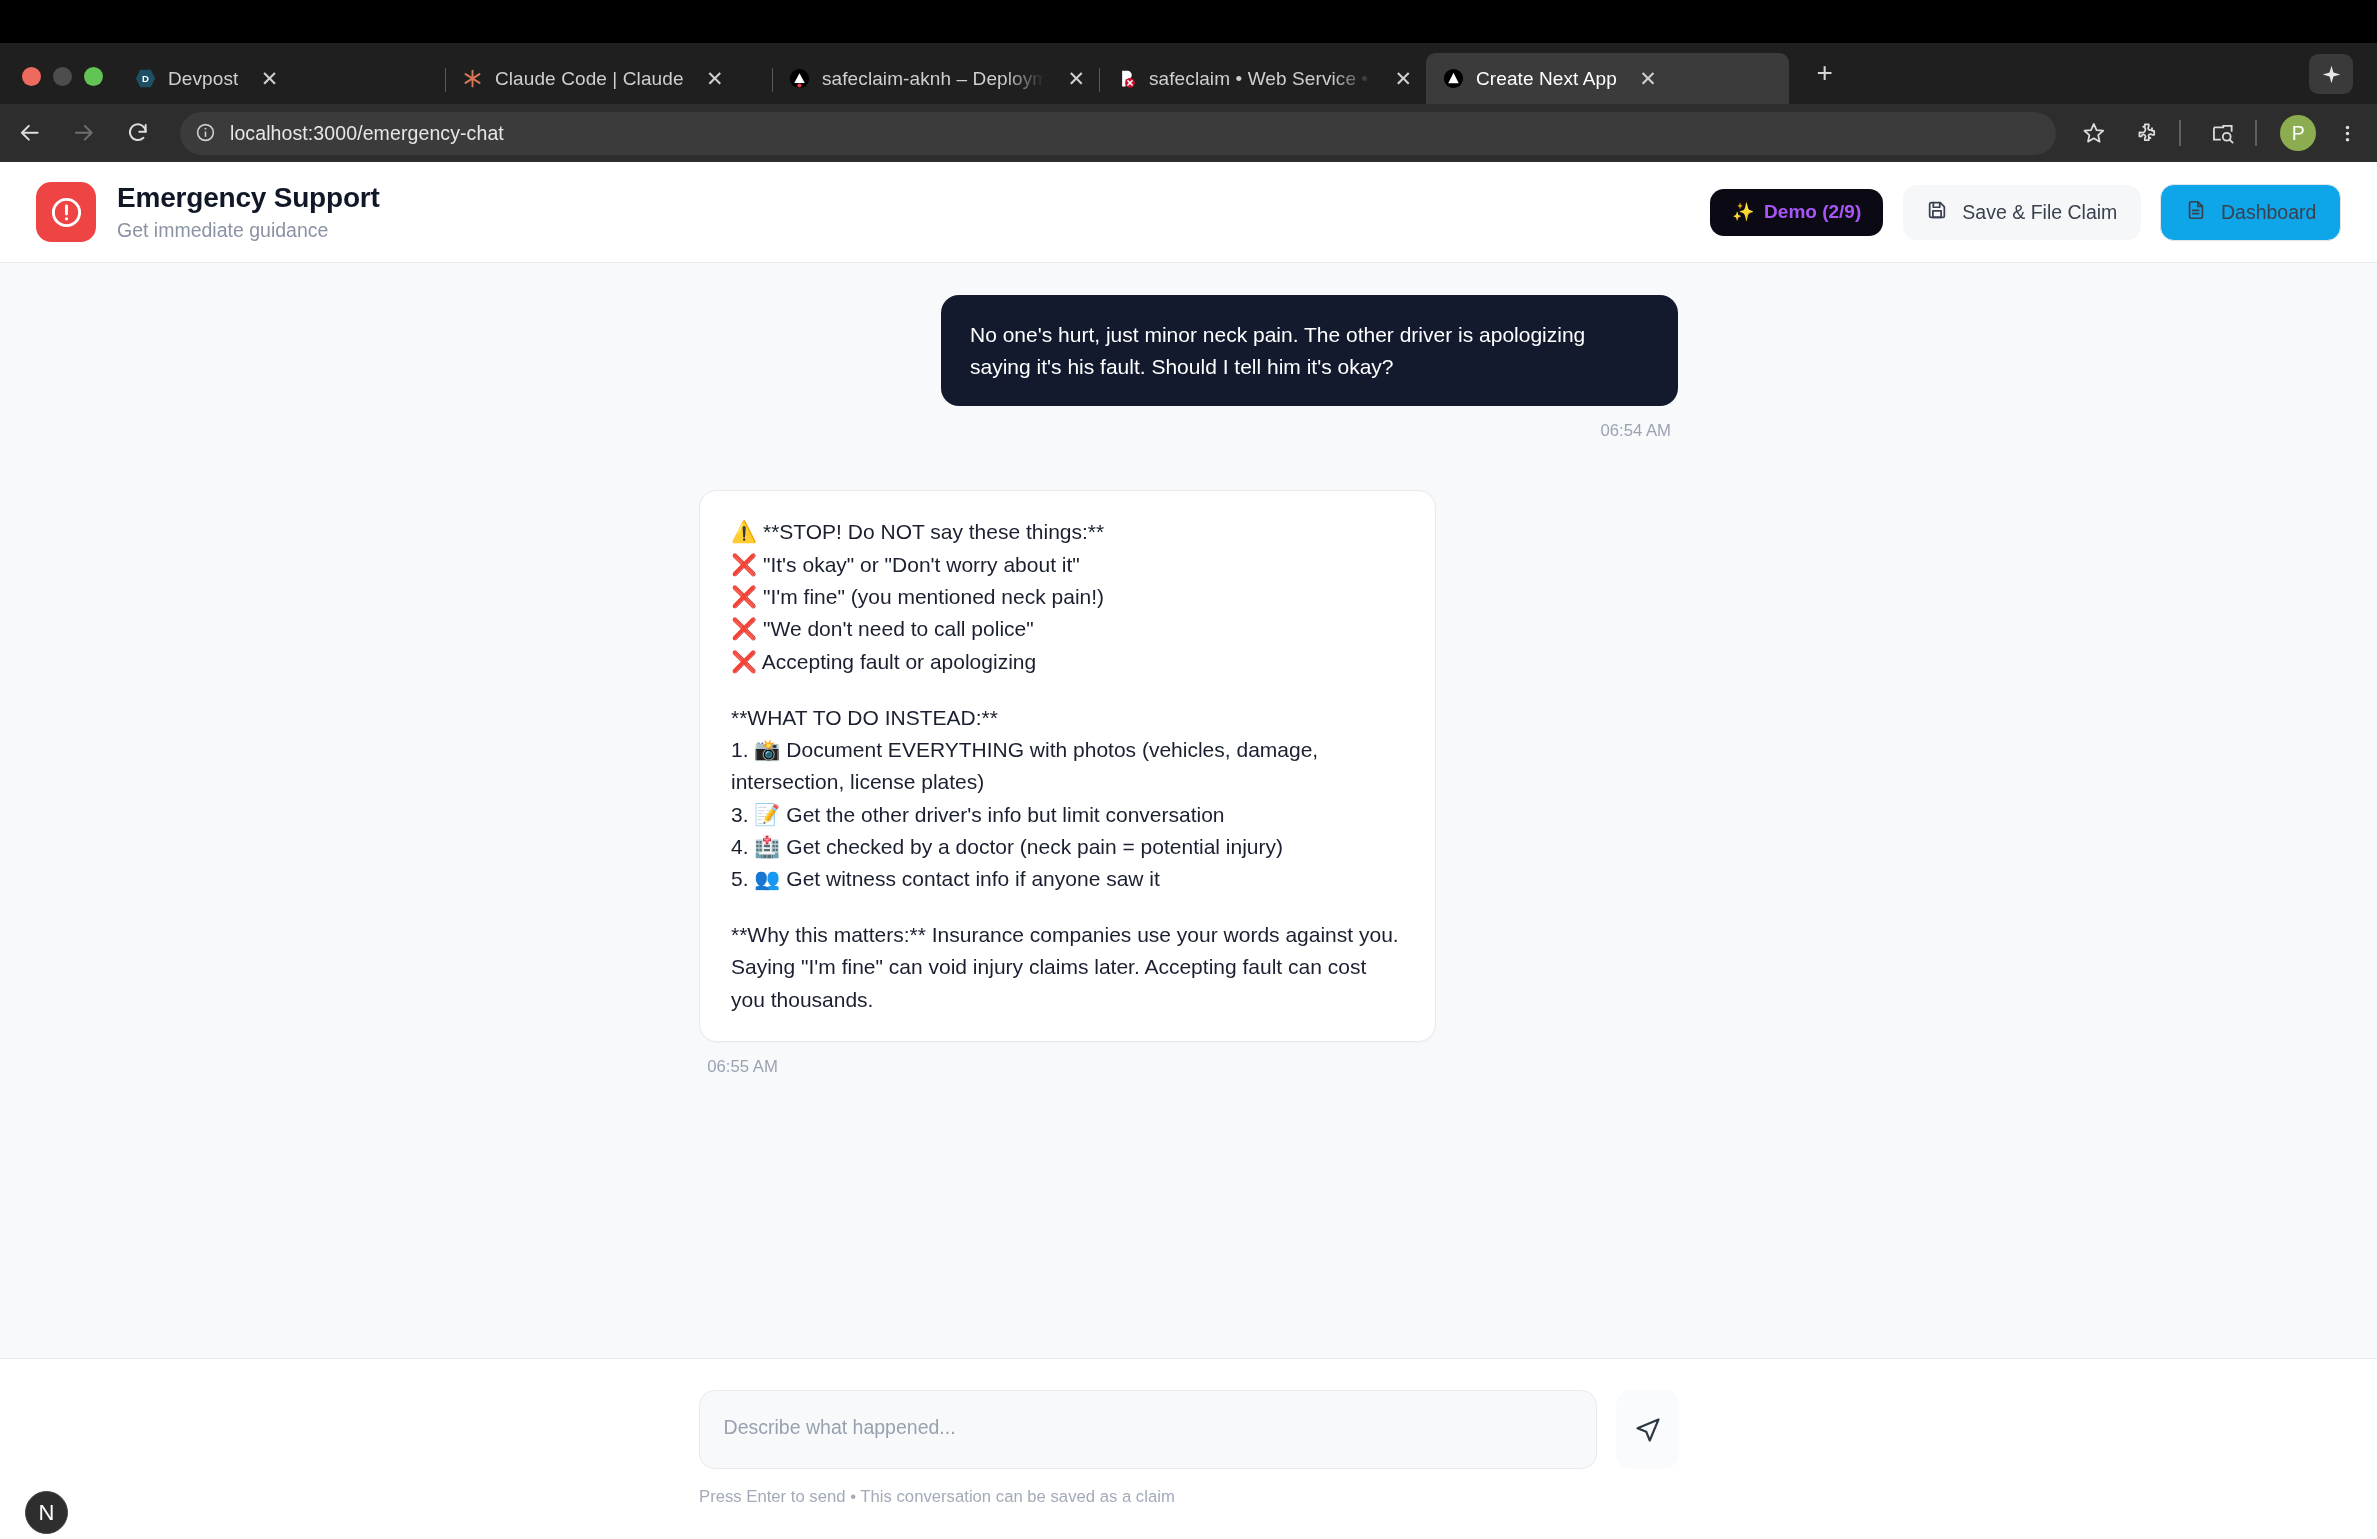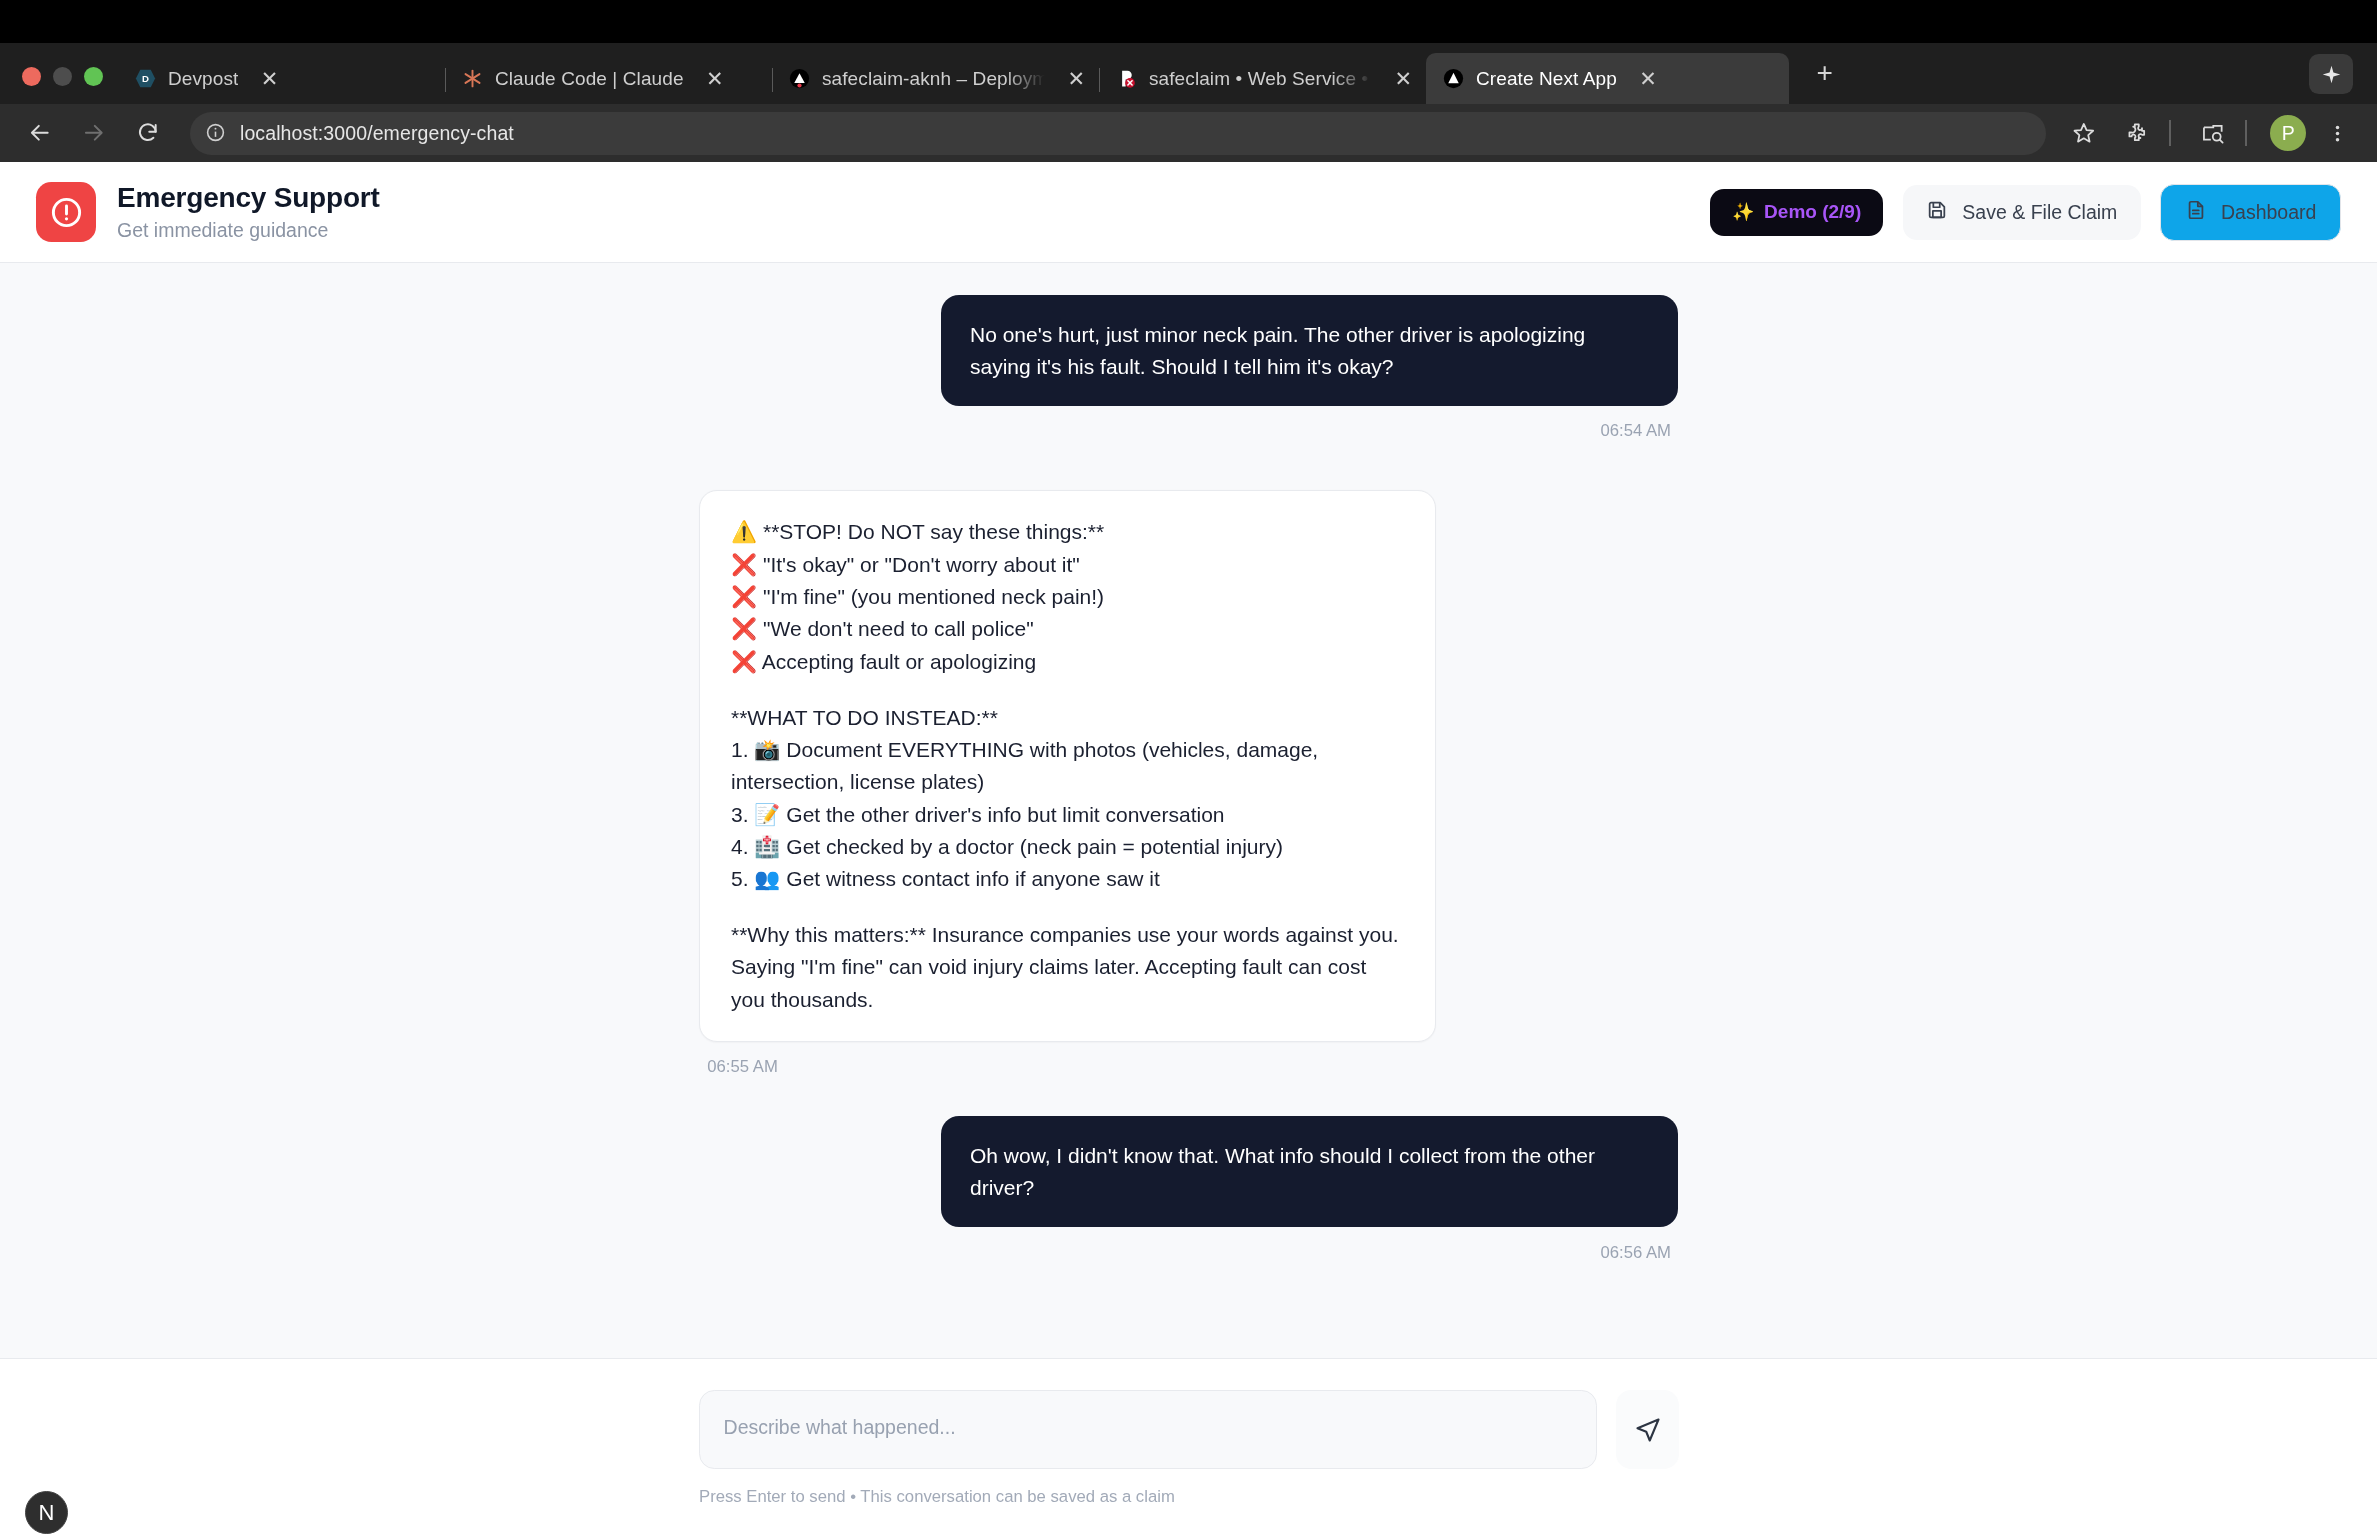--- a/index.html
+++ b/index.html
@@ -60,21 +60,21 @@
     font-weight: 300; line-height: 1;
   }
   .chrome-sparkle {
     position: absolute; right: 23.6px; bottom: 9.7px; width: 44px; height: 40px;
     background: #3a3a3a; border-radius: 9.7px;
     display: flex; align-items: center; justify-content: center;
   }
 
   .toolbar {
     height: 58px; background: #2d2d2d; display: flex; align-items: center;
-    padding: 0 18px; gap: 0;
+    padding: 0 8px; gap: 0;
   }
   .navbtn {
     width: 43px; height: 43px; display: flex; align-items: center; justify-content: center;
     margin-right: 11px; border-radius: 50%;
   }
   .omnibox {
     flex: 1; height: 43px; background: #3b3b3b; border-radius: 23.6px;
     display: flex; align-items: center; padding: 0 15.3px; gap: 14px; margin-left: 9.7px;
   }
   .omnibox .url { color: #e6e6e6; font-size: 19.5px; letter-spacing: 0.1px; }
@@ -393,24 +393,20 @@
           <div>4. 🏥 Get checked by a doctor (neck pain = potential injury)</div>
           <div>5. 👥 Get witness contact info if anyone saw it</div>
           <div class="blank"></div>
           <div>**Why this matters:** Insurance companies use your words against you. Saying "I'm fine" can void injury claims later. Accepting fault can cost you thousands.</div>
         </div>
         <div class="ts">06:55 AM</div>
       </div>
 
       <div class="gap-md"></div>
 
-      <div class="row user">
-        <div class="bubble-user">Oh wow, I didn't know that. What info should I collect from the other driver?</div>
-        <div class="ts">06:56 AM</div>
-      </div>
 
     </div>
   </div>
 
   <div class="composer">
     <div class="composer-inner">
       <div class="input-box">Describe what happened...</div>
       <div class="send-btn">
         <svg width="28" height="28" viewBox="0 0 24 24" fill="none" stroke="#2c3442" stroke-width="1.8" stroke-linejoin="round">
             <path d="M21 3 L3 10.5 L10.5 13.5 L13.5 21 Z"></path>

